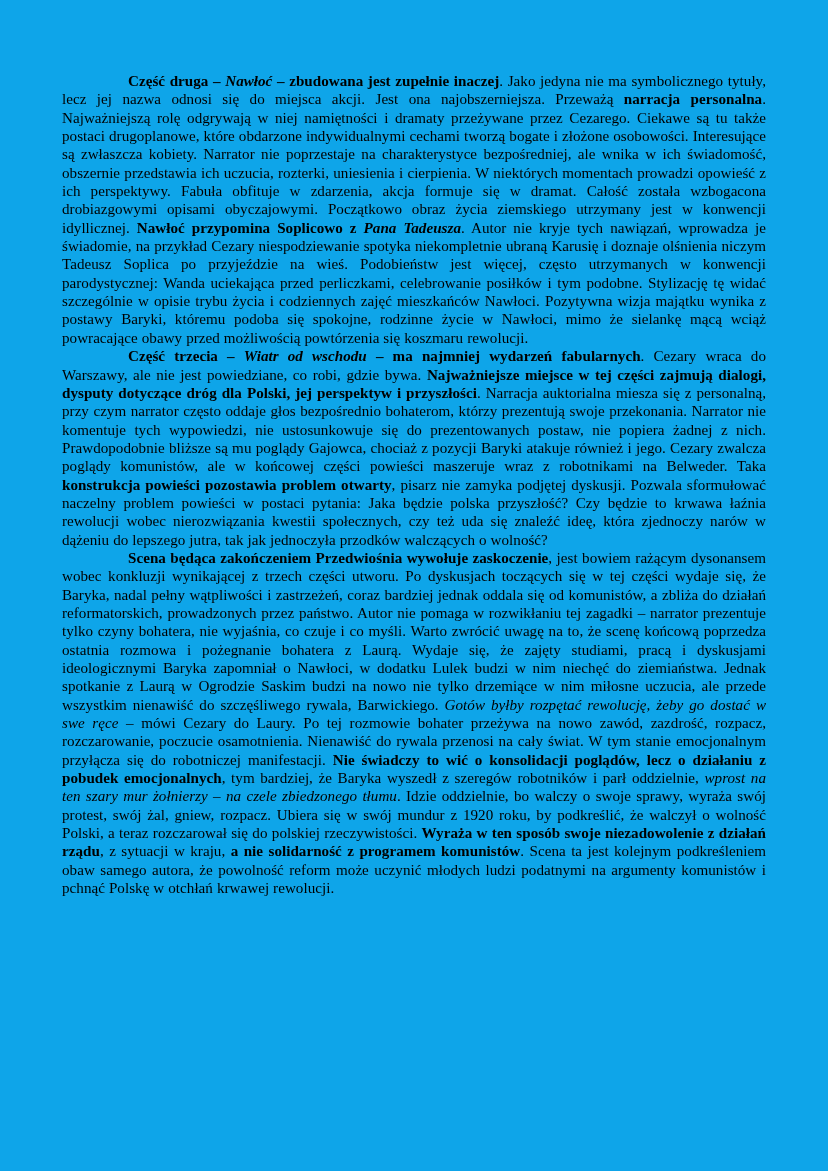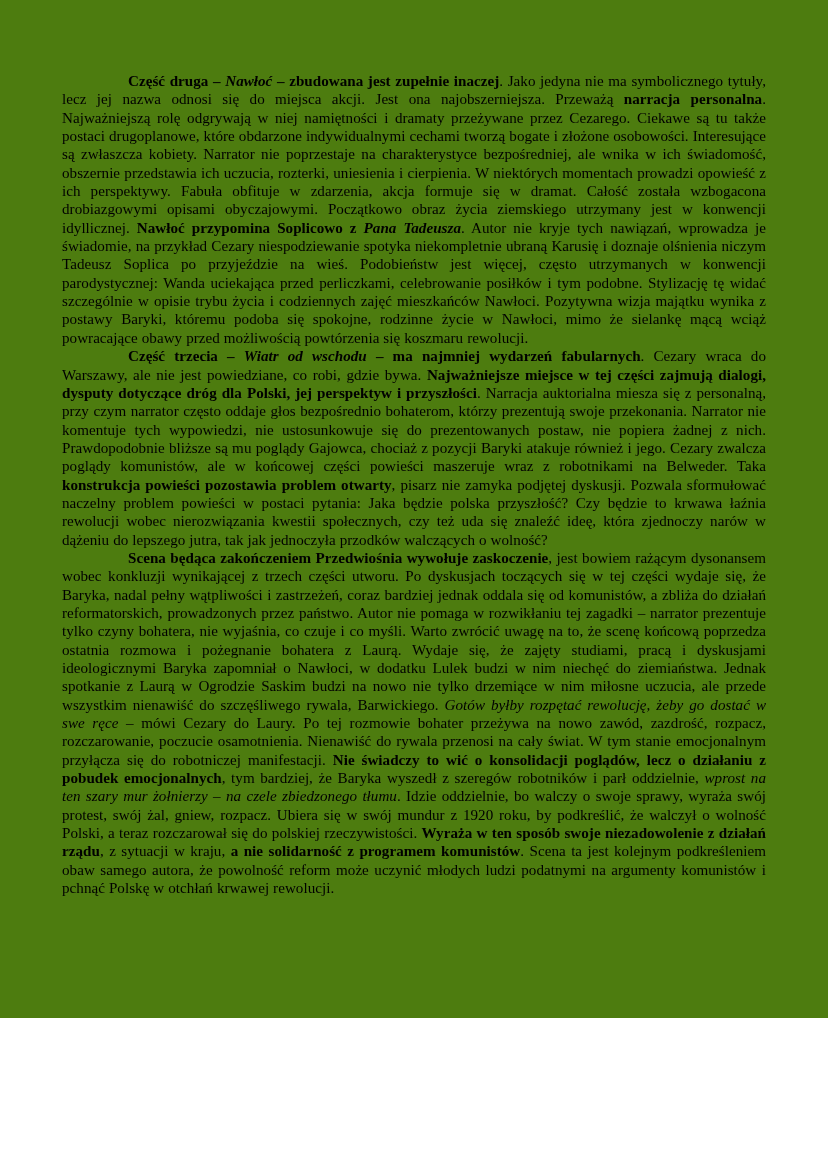--- a/index.html
+++ b/index.html
@@ -10,22 +10,22 @@
   body {
     width: 828px;
     height: 1171px;
     overflow: hidden;
     font-family: "Liberation Serif", "DejaVu Serif", serif;
     color: #000000;
   }
   .page {
     position: relative;
     width: 828px;
-    height: 1018px;
-    background: #4d7c0f;
+    height: 1171px;
+    background: #0ea5e9;
     box-sizing: border-box;
   }
   .text-column {
     position: absolute;
     left: 62px;
     top: 72px;
     width: 704px;
   }
   p.para {
     margin: 0;

